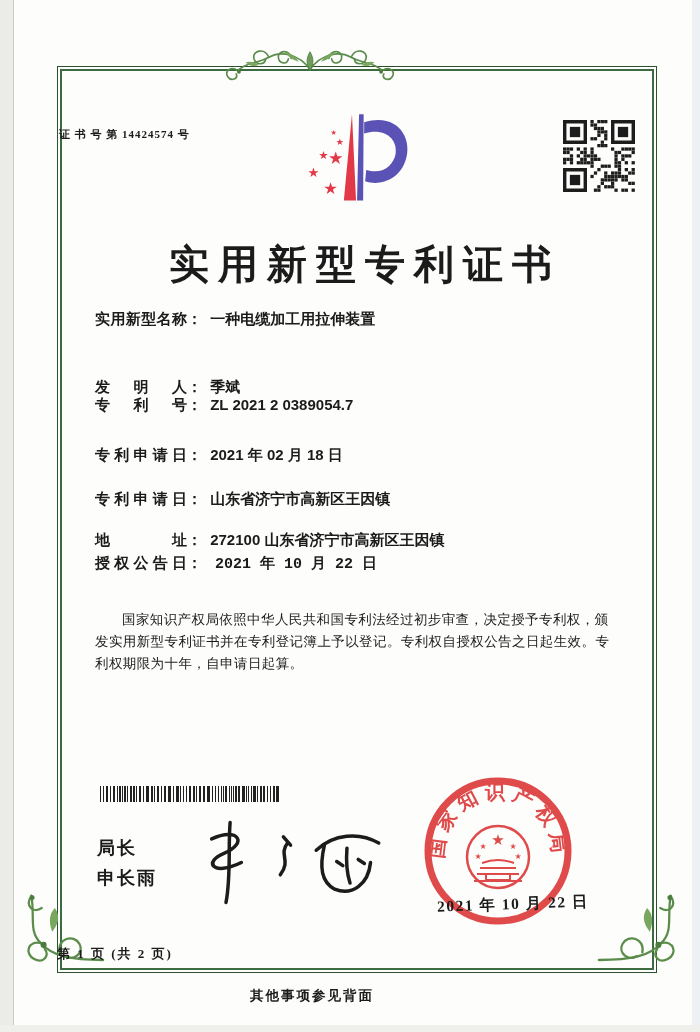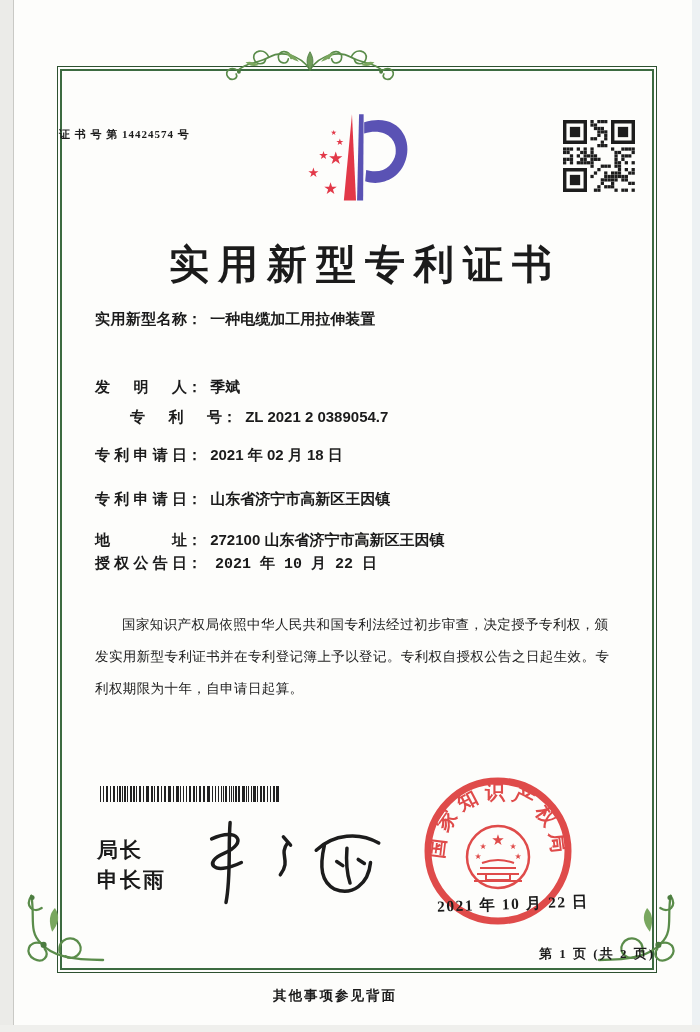--- a/index.html
+++ b/index.html
@@ -19,26 +19,26 @@
   .frame-inner{position:absolute;left:2px;top:2px;right:2px;bottom:2px;border:2px solid #3c6b40;}
   .cert-no{left:59px;top:127px;font-size:11px;font-weight:700;letter-spacing:1px;}
   .title{left:66px;top:229px;width:598px;text-align:center;font-size:40px;font-weight:bold;letter-spacing:9px;margin-top:8px;}
   
   .frow{left:95px;width:540px;font-family:"Liberation Sans","DejaVu Sans",sans-serif;font-size:15px;white-space:nowrap;}
   .flabel{display:inline-block;width:92px;text-align:justify;text-align-last:justify;font-weight:700;vertical-align:bottom;}
   .colon{font-weight:700;}
   .fval{font-weight:600;margin-left:4px;}
   .grant-pair2{position:absolute;left:262px;top:0;}
   .grant-pair2 .flabel{width:80px;}
-  .paras{left:95px;top:609px;width:517px;font-size:13.5px;line-height:32px;}
+  .paras{left:95px;top:609px;width:517px;font-size:13.5px;line-height:22px;}
   .paras p{margin:0;text-indent:2em;letter-spacing:.4px;}
-  .director{left:97px;font-family:"Liberation Sans","DejaVu Sans",sans-serif;font-size:21px;font-weight:600;letter-spacing:2px;}
+  .director{left:97px;font-family:"Liberation Sans","DejaVu Sans",sans-serif;font-size:18px;font-weight:600;letter-spacing:2px;}
   .date{left:437px;top:894px;font-size:15.5px;font-weight:700;letter-spacing:1.5px;transform:rotate(-2deg);z-index:6;}
-  .page-ind{left:57px;top:945px;width:598px;text-align:right;font-size:13px;letter-spacing:2px;font-weight:600;}
-  .foot-note{left:0;top:987px;width:624px;text-align:center;font-family:"Liberation Sans","DejaVu Sans",sans-serif;font-size:13.5px;font-weight:700;letter-spacing:2px;padding-left:23px;}
+  .page-ind{left:57px;top:945px;width:598px;text-align:left;font-size:13px;letter-spacing:2px;font-weight:600;}
+  .foot-note{left:0;top:987px;width:624px;text-align:center;font-family:"Liberation Sans","DejaVu Sans",sans-serif;font-size:13.5px;font-weight:700;letter-spacing:2px;}
   svg{display:block;}
 </style>
 </head>
 <body>
 
 <div class="abs edge-left"></div>
 <div class="abs edge-right"></div>
 <div class="abs edge-bottom"></div>
 
 <div class="abs frame">
@@ -240,21 +240,21 @@
 <div class="abs title">实用新型专利证书</div>
 
 <div class="abs frow" style="top:310px;">
   <span class="flabel">实用新型名称</span><span class="colon">：</span>
   <span class="fval">一种电缆加工用拉伸装置</span>
 </div>
 <div class="abs frow" style="top:366px;margin-top:12px;">
   <span class="flabel">发明人</span><span class="colon">：</span>
   <span class="fval">季斌</span>
 </div>
-<div class="abs frow" style="top:408px;margin-left:35px;">
+<div class="abs frow" style="top:396px;">
   <span class="flabel">专利号</span><span class="colon">：</span>
   <span class="fval">ZL 2021 2 0389054.7</span>
 </div>
 <div class="abs frow" style="top:446px;">
   <span class="flabel">专利申请日</span><span class="colon">：</span>
   <span class="fval">2021 年 02 月 18 日</span>
 </div>
 <div class="abs frow" style="top:490px;">
   <span class="flabel">专利申请日</span><span class="colon">：</span>
   <span class="fval">山东省济宁市高新区王因镇</span>

